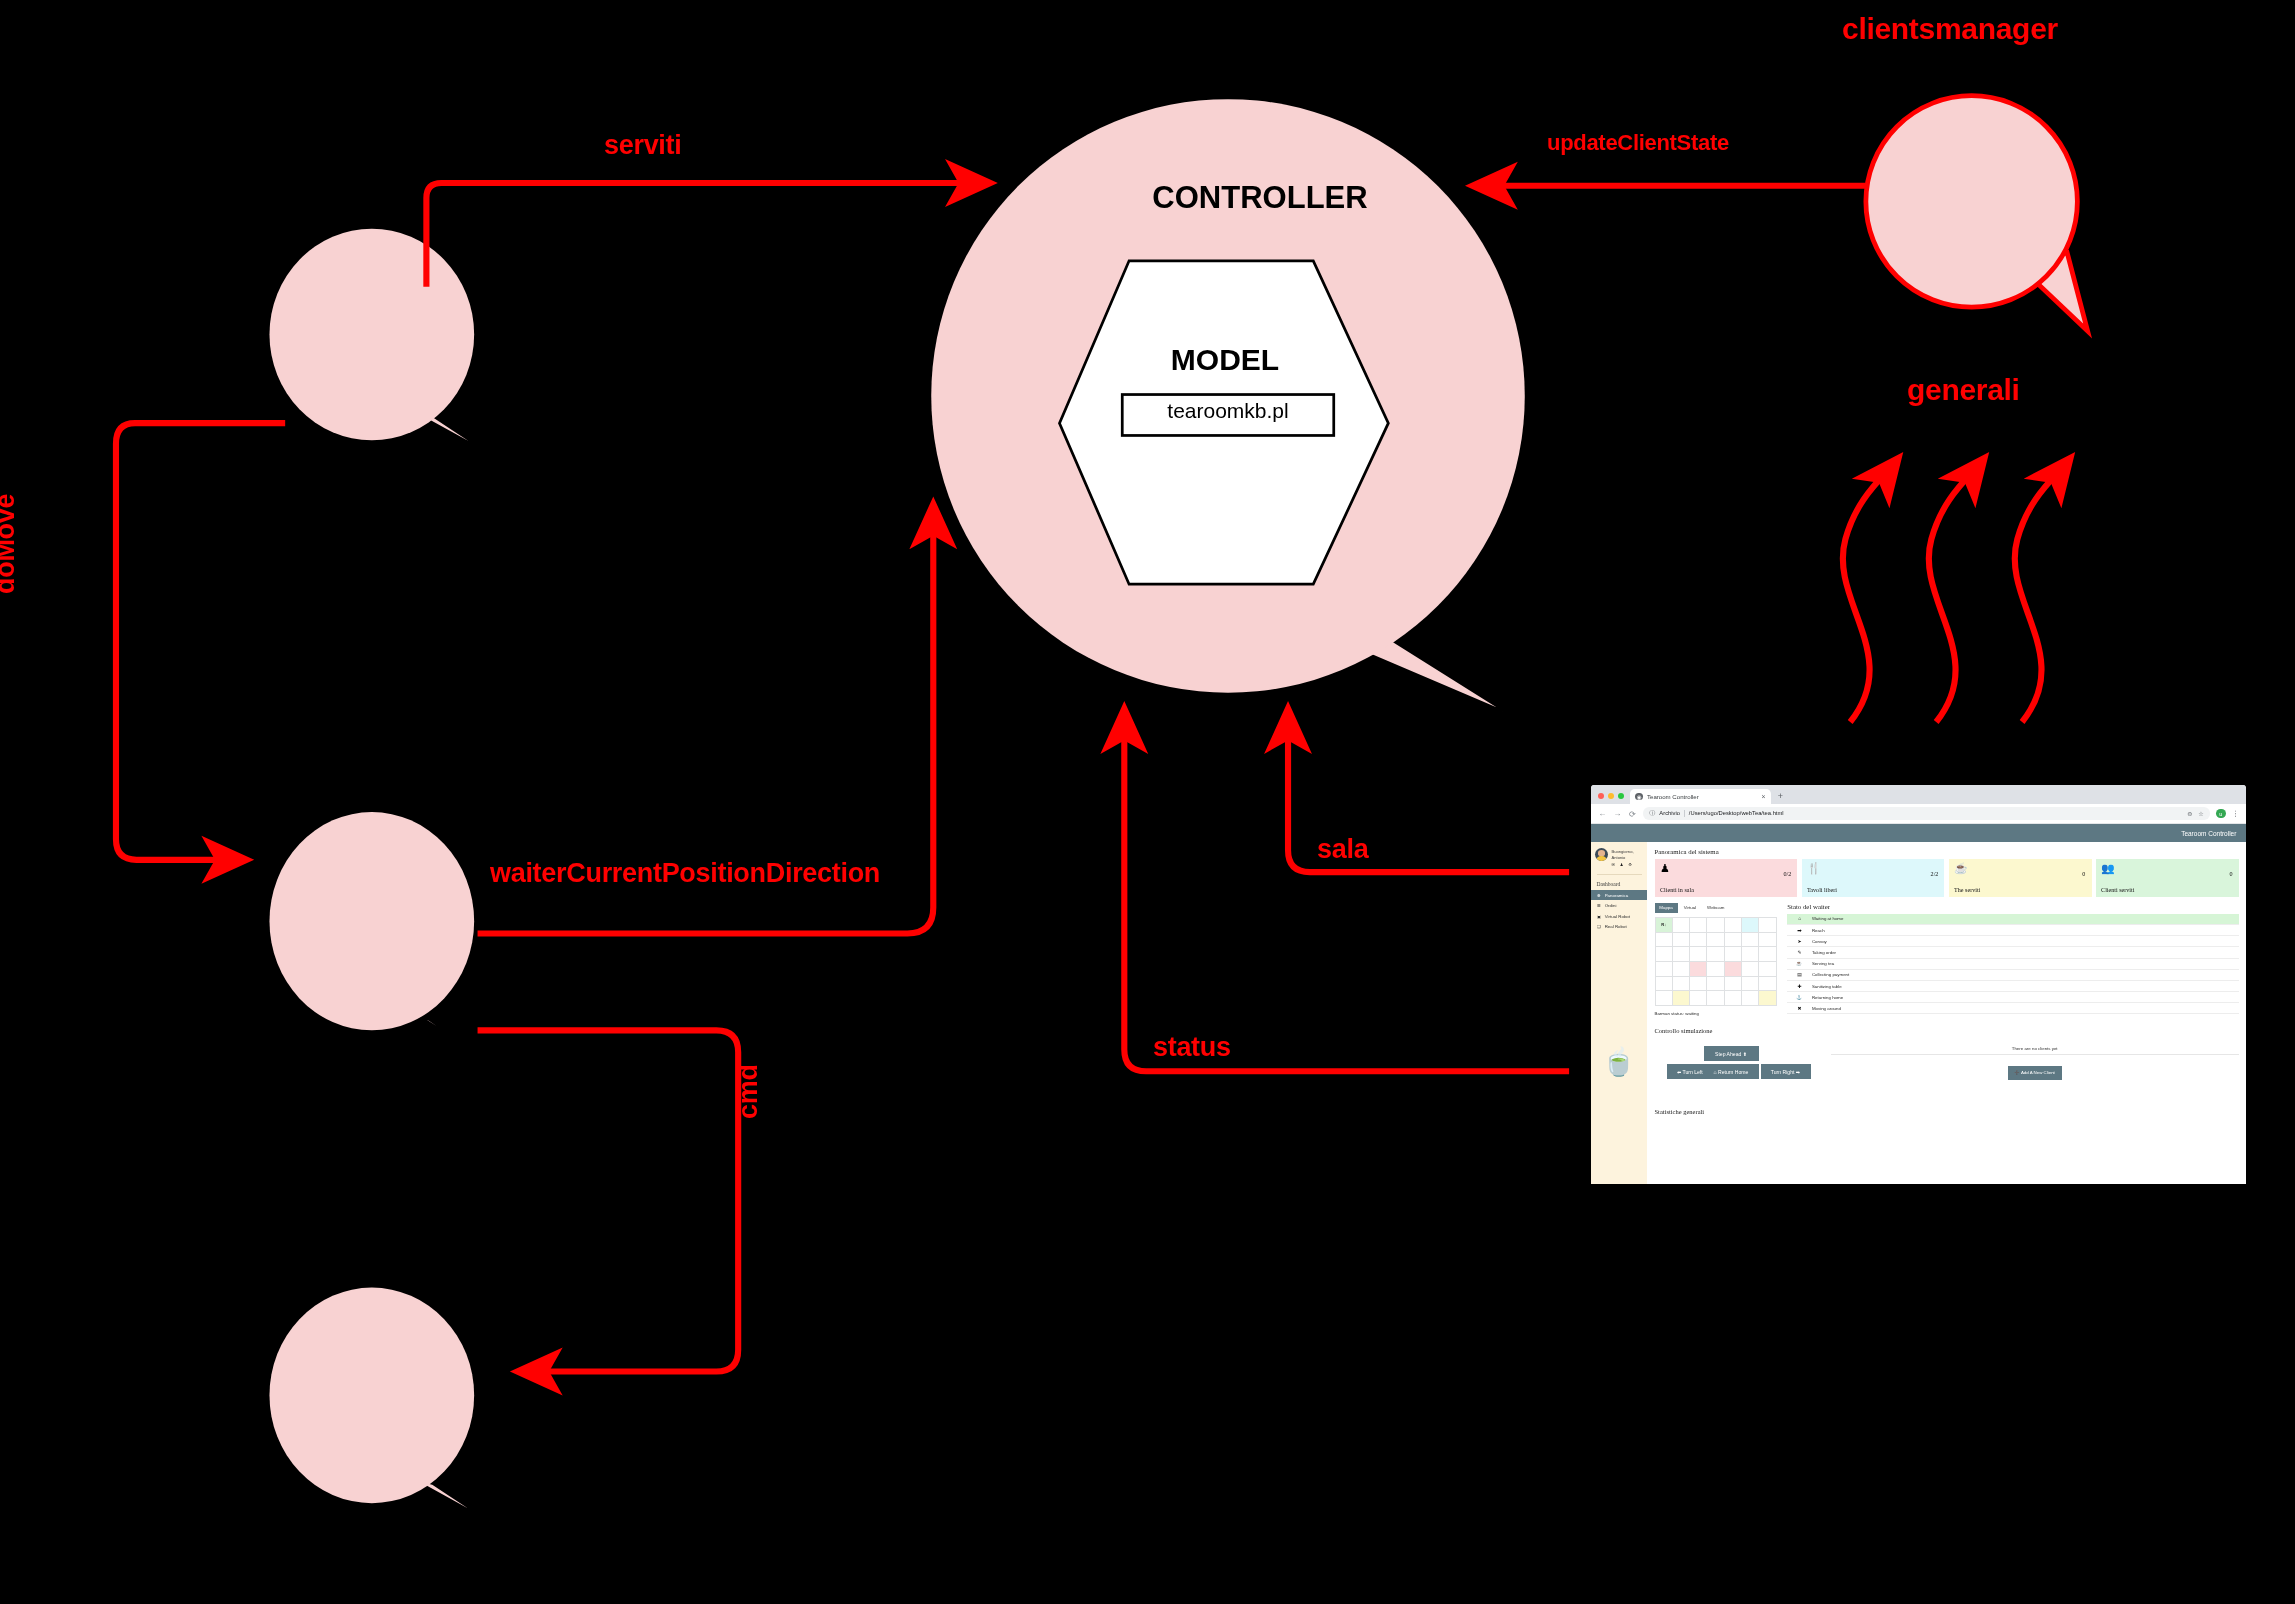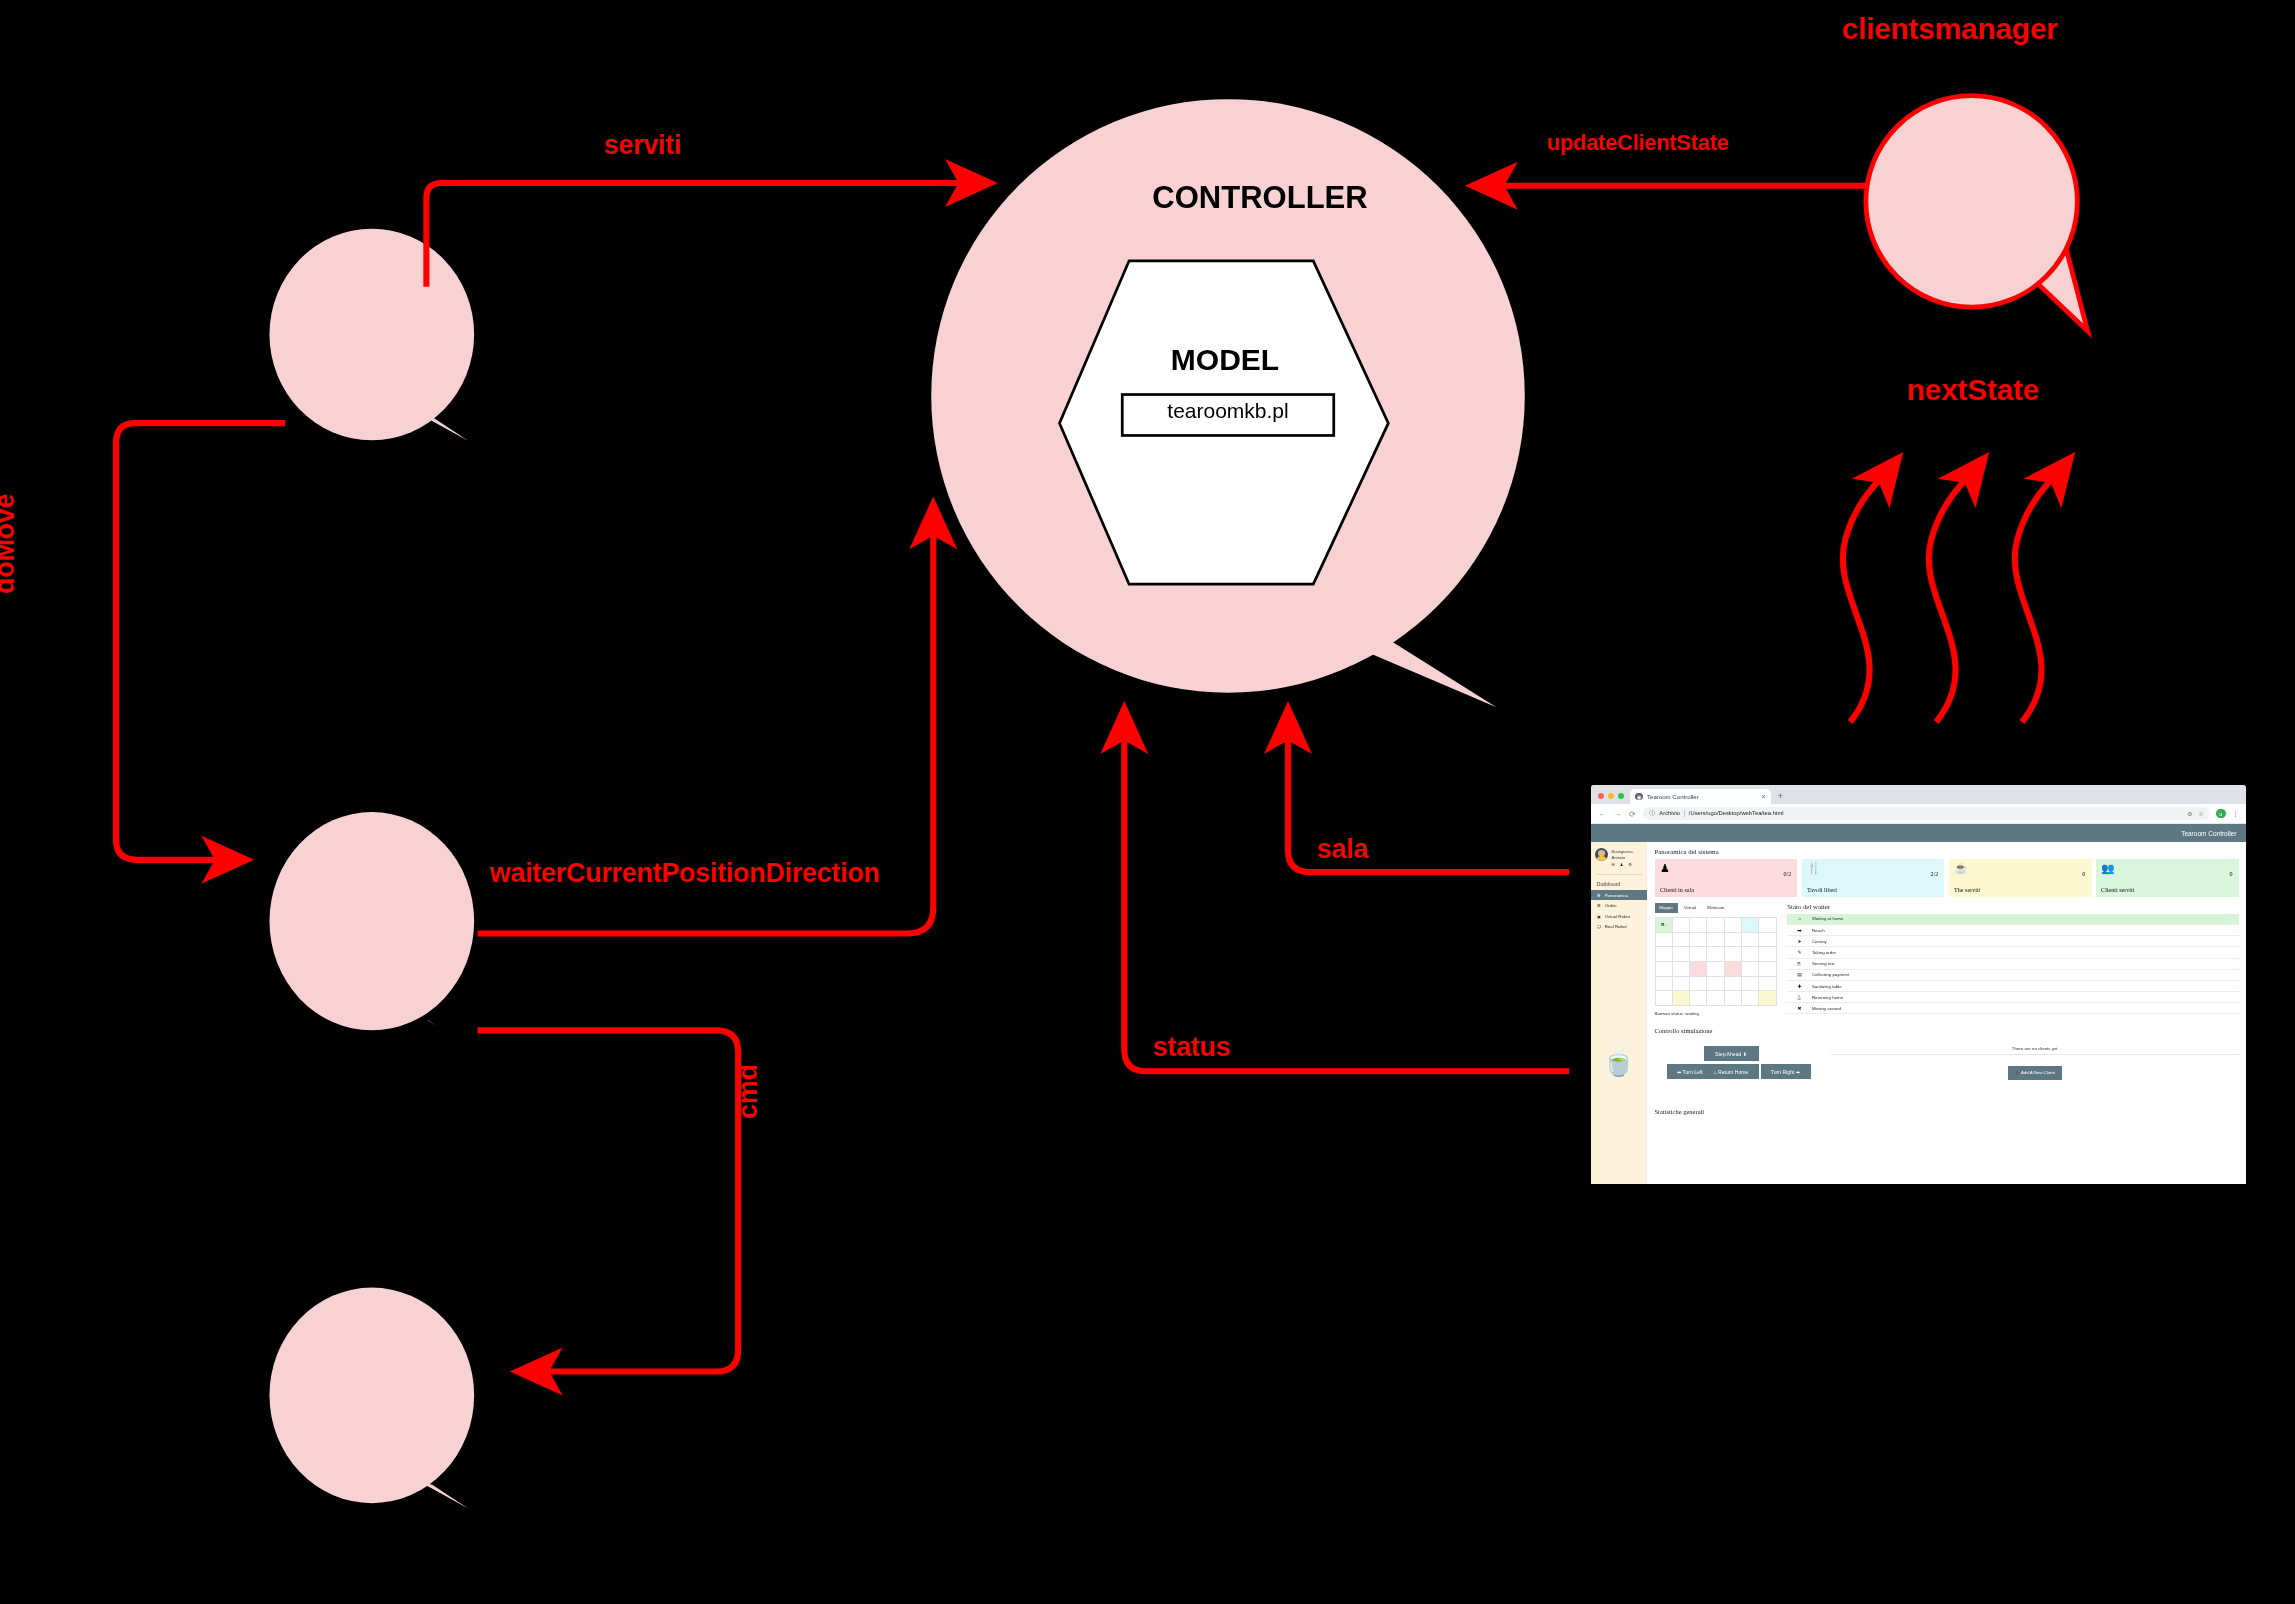--- a/index.html
+++ b/index.html
@@ -248,21 +248,21 @@
 
   <div style="position:absolute;left:1228px;top:399px;transform:translateX(-50%);
               font-size:21px;color:#000;">tearoomkb.pl</div>
 
   <div class="dlabel" style="left:604px;top:130px;font-size:27px;">serviti</div>
 
   <div class="dlabel" style="left:1547px;top:130px;font-size:22px;">updateClientState</div>
 
   <div class="dlabel" style="left:1842px;top:12.3px;font-size:30px;">clientsmanager</div>
 
-  <div class="dlabel" style="left:1907px;top:373px;font-size:30px;">nextState</div>
+  <div class="dlabel" style="left:1907px;top:373px;font-size:30px;">generali</div>
 
   <div class="dlabel" style="left:-10.2px;top:594px;font-size:27px;
               transform:rotate(-90deg);transform-origin:left top;">doMove</div>
 
   <div class="dlabel" style="left:490px;top:858px;font-size:27px;">waiterCurrentPositionDirection</div>
 
   <div class="dlabel" style="left:733px;top:1119px;font-size:27px;
               transform:rotate(-90deg);transform-origin:left top;">cmd</div>
 
   <div class="dlabel" style="left:1317px;top:834px;font-size:27px;">sala</div>

